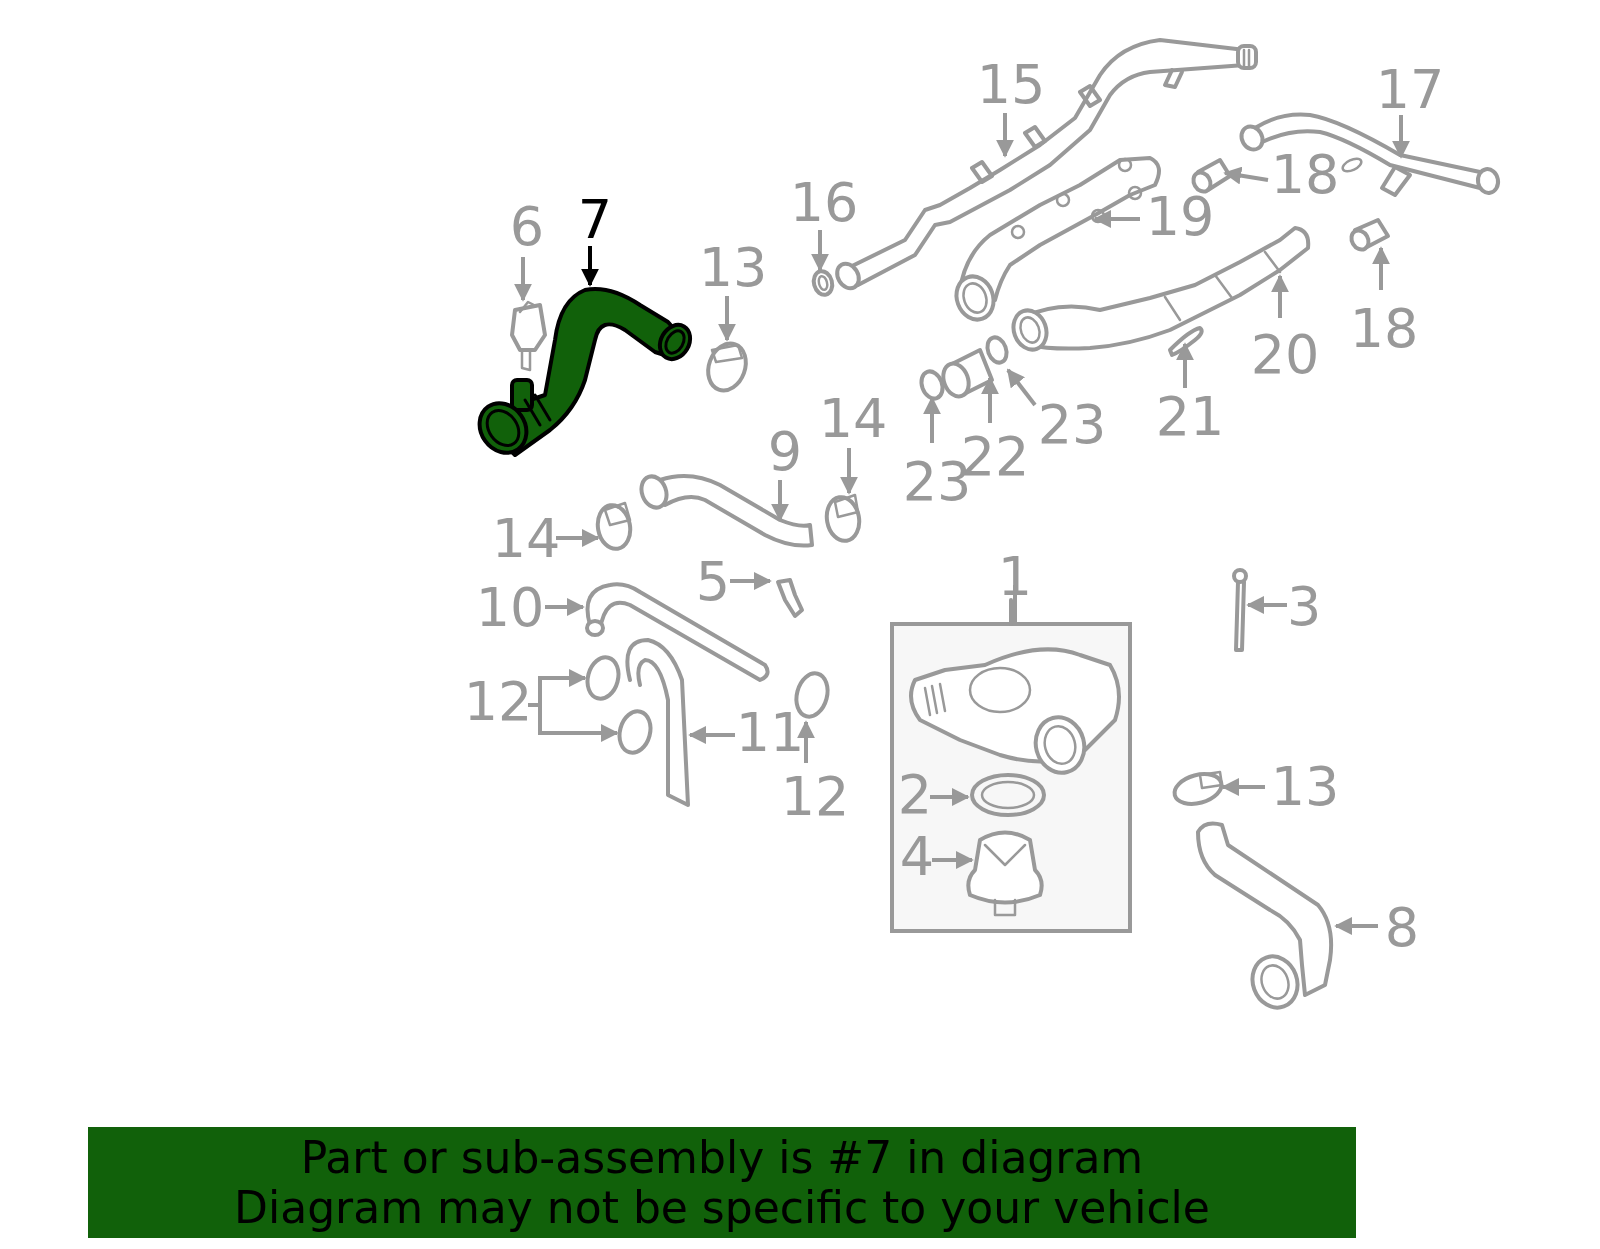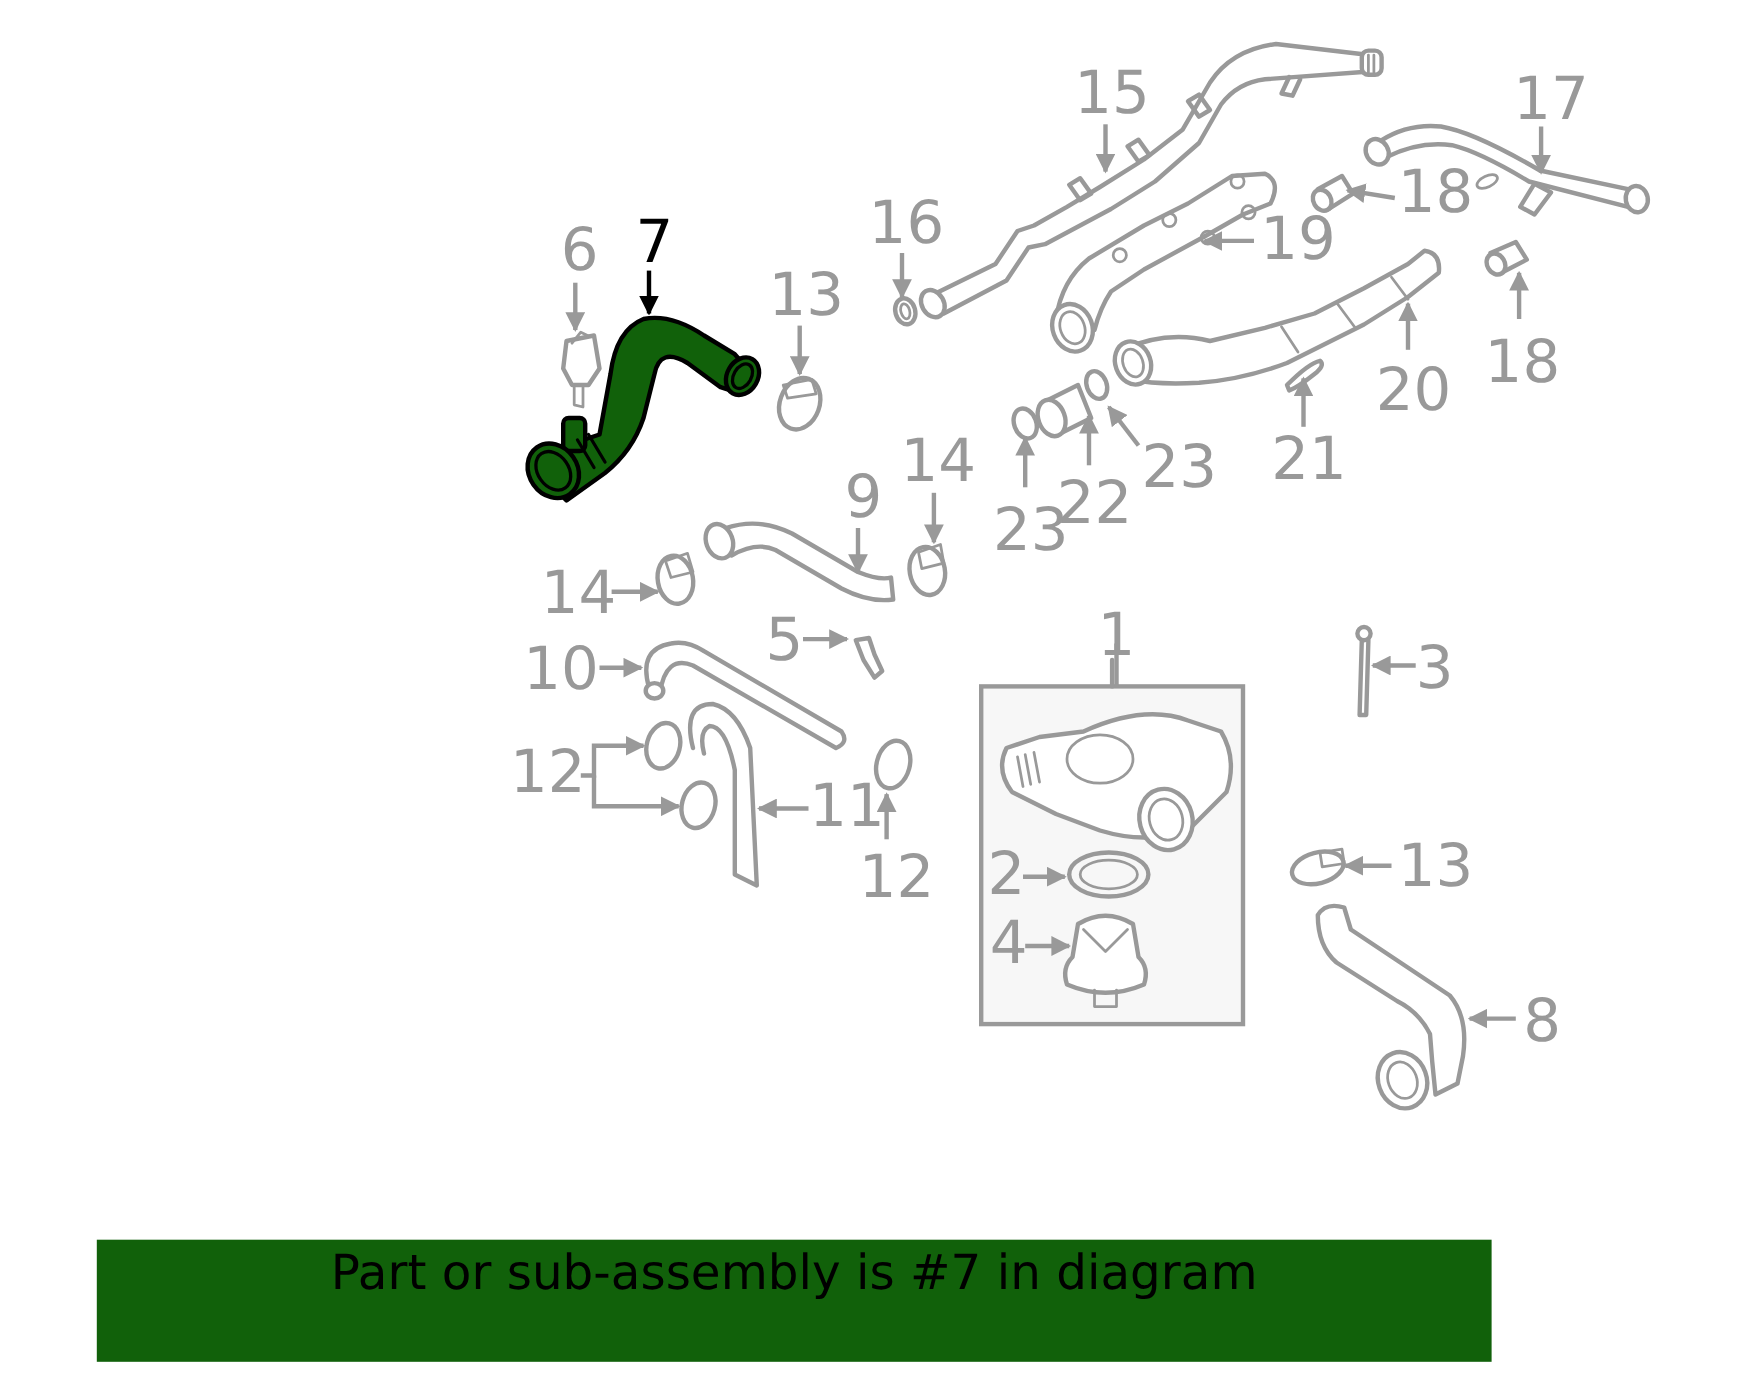--- a/index.html
+++ b/index.html
@@ -255,13 +255,14 @@
     <text class="callout-text" x="1285" y="373" text-anchor="middle">20</text>
     <text class="callout-text" x="1190" y="435" text-anchor="middle">21</text>
     <text class="callout-text" x="995" y="475" text-anchor="middle">22</text>
     <text class="callout-text" x="1072" y="443" text-anchor="middle">23</text>
     <text class="callout-text" x="937" y="500" text-anchor="middle">23</text>
   </g>
 </svg>
 
 <div class="banner">
   <div>Part or sub-assembly is #7 in diagram</div>
+  <div>Diagram may not be specific to your vehicle</div>
 </div>
 
 </body></html>

